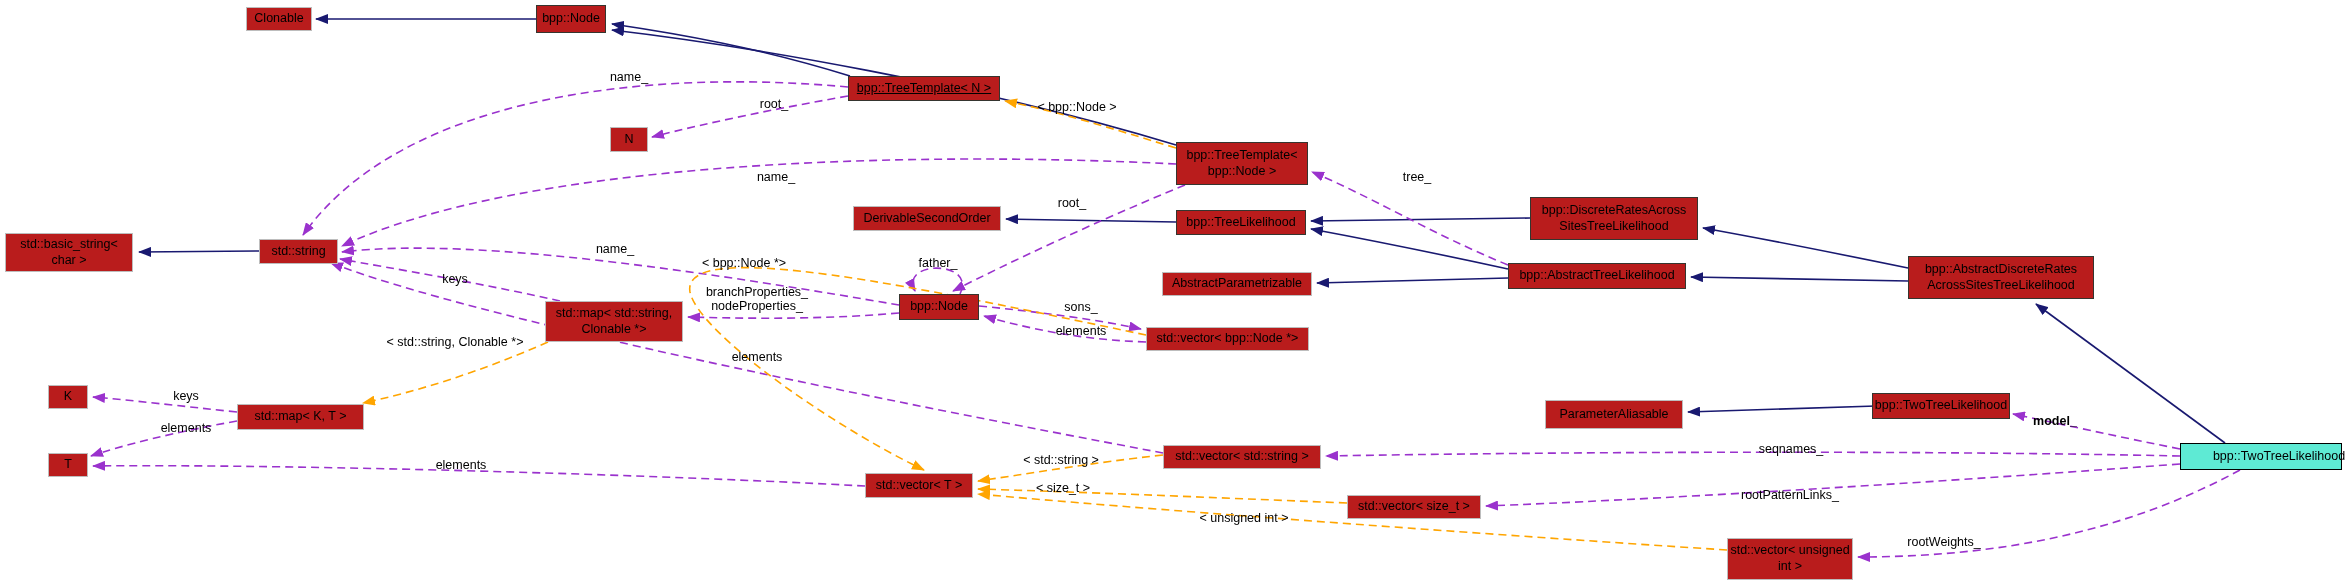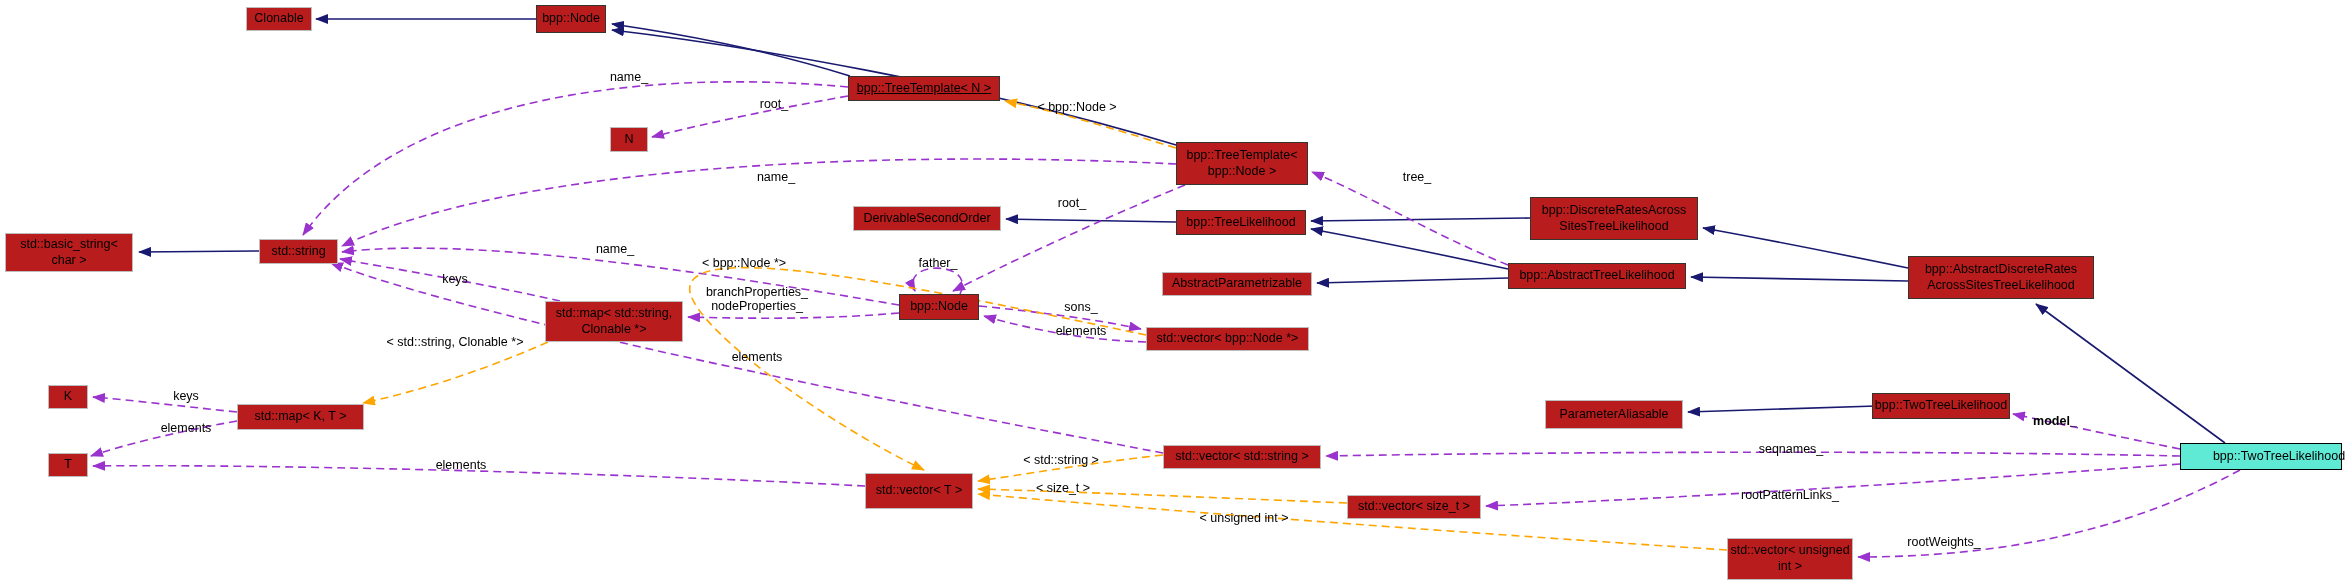--- a/index.html
+++ b/index.html
@@ -136,21 +136,21 @@
       </div>
       <div class="class-node gray" style="left: 48px; top: 385px; width: 40px; height: 24px;">
         <span>K</span>
       </div>
       <div class="class-node gray" style="left: 237px; top: 404px; width: 127px; height: 26px;">
         <span>std::map&lt; K, T &gt;</span>
       </div>
       <div class="class-node gray" style="left: 48px; top: 453px; width: 40px; height: 24px;">
         <span>T</span>
       </div>
-      <div class="class-node gray" style="left: 865px; top: 473px; width: 108px; height: 36px;">
+      <div class="class-node gray" style="left: 865px; top: 473px; width: 108px; height: 25px;">
         <span>std::vector&lt; T &gt;</span>
       </div>
       <div class="class-node gray" style="left: 1163px; top: 445px; width: 158px; height: 24px;">
         <span>std::vector&lt; std::string &gt;</span>
       </div>
       <div class="class-node gray" style="left: 1347px; top: 495px; width: 134px; height: 24px;">
         <span>std::vector&lt; size_t &gt;</span>
       </div>
       <div class="class-node gray" style="left: 1727px; top: 538px; width: 126px; height: 42px;">
         <span>std::vector&lt; unsigned</span>

